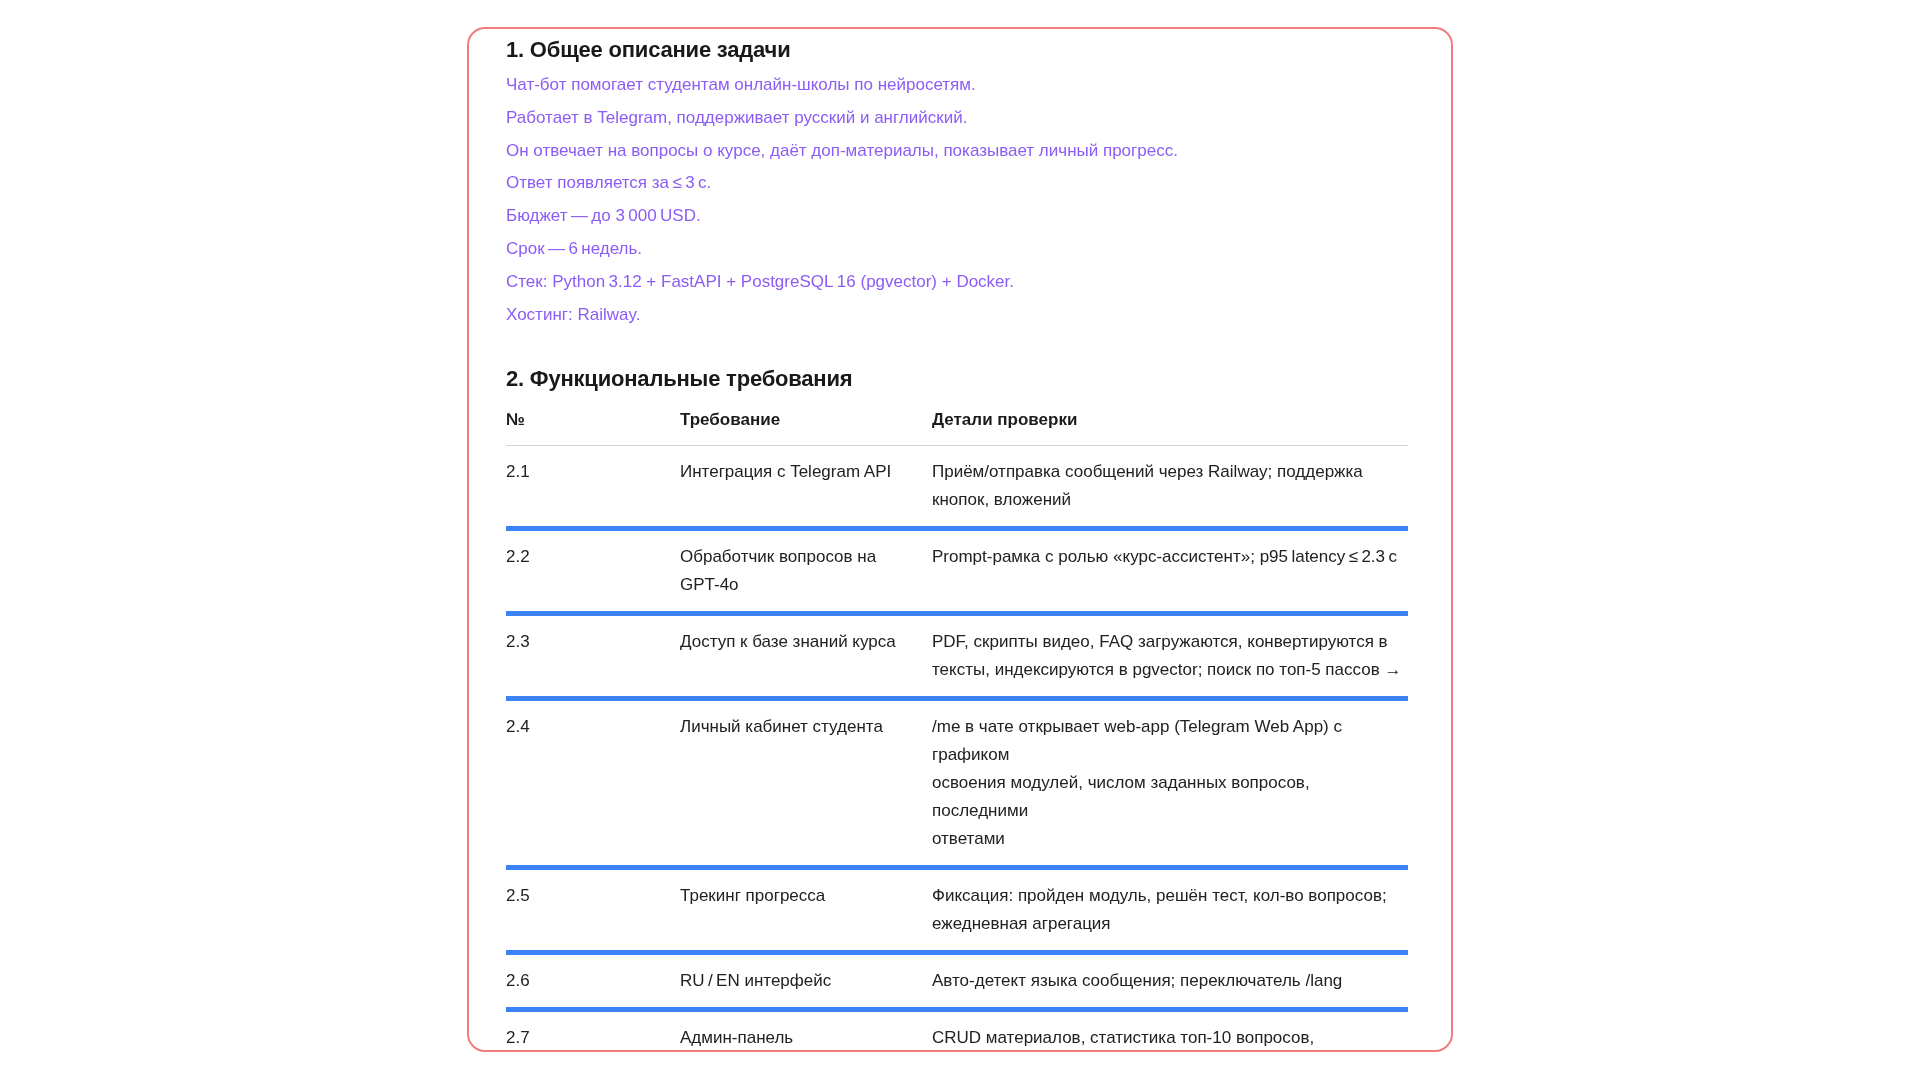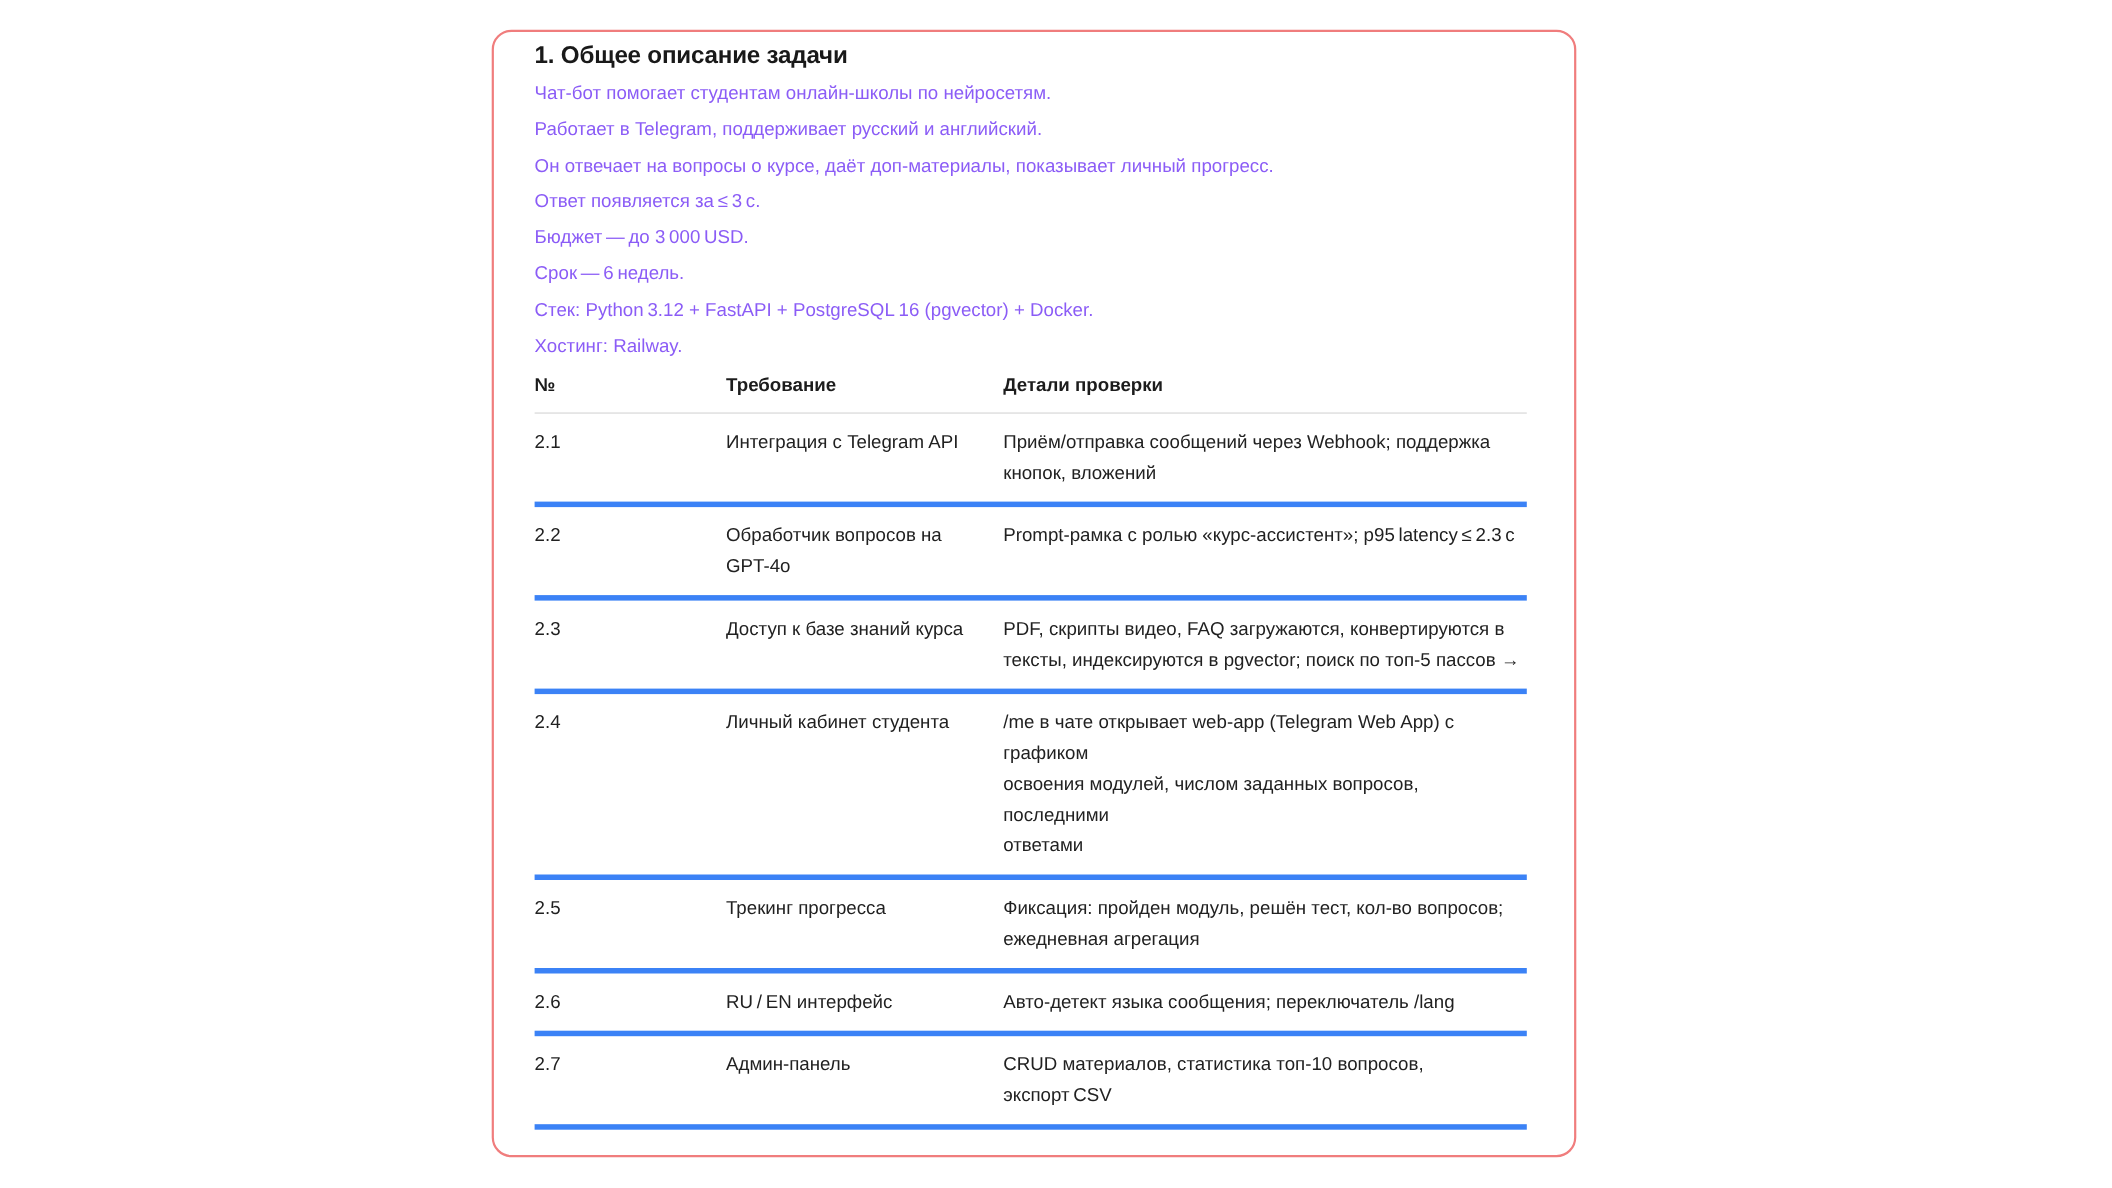--- a/index.html
+++ b/index.html
@@ -5,21 +5,21 @@
   * { margin: 0; padding: 0; box-sizing: border-box; }
   html, body {
     width: 1920px; height: 1080px;
     background: #ffffff;
     font-family: "Liberation Sans", "DejaVu Sans", sans-serif;
     color: #212121;
     -webkit-font-smoothing: antialiased;
   }
   .card {
     position: absolute;
-    left: 447px; top: 27px;
+    left: 467px; top: 27px;
     width: 986px; height: 1025px;
     border: 2px solid #f07d7d;
     border-radius: 18px;
     padding: 6px 42px 0 37px;
     overflow: hidden;
     background: #ffffff;
   }
   .h-section {
     font-size: 22px;
     font-weight: 700;
@@ -61,33 +61,34 @@
     <div class="overview-line">Чат-бот помогает студентам онлайн-школы по нейросетям.</div>
     <div class="overview-line">Работает в Telegram, поддерживает русский и английский.</div>
     <div class="overview-line">Он отвечает на вопросы о курсе, даёт доп-материалы, показывает личный прогресс.</div>
     <div class="overview-line">Ответ появляется за ≤ 3 с.</div>
     <div class="overview-line">Бюджет — до 3 000 USD.</div>
     <div class="overview-line">Срок — 6 недель.</div>
     <div class="overview-line">Стек: Python 3.12 + FastAPI + PostgreSQL 16 (pgvector) + Docker.</div>
     <div class="overview-line">Хостинг: Railway.</div>
   </div>
 
+  <div class="h-section h2">2. Функциональные требования</div>
 
   <div class="req-table">
 
     <div class="trow header">
       <div class="c1">№</div>
       <div class="c2">Требование</div>
       <div class="c3">Детали проверки</div>
     </div>
 
     <div class="trow">
       <div class="c1">2.1</div>
       <div class="c2">Интеграция с Telegram API</div>
-      <div class="c3">Приём/отправка сообщений через Webhook; поддержка
+      <div class="c3">Приём/отправка сообщений через Railway; поддержка
 кнопок, вложений</div>
     </div>
 
     <div class="trow">
       <div class="c1">2.2</div>
       <div class="c2">Обработчик вопросов на
 GPT-4o</div>
       <div class="c3">Prompt-рамка с ролью «курс-ассистент»; p95 latency ≤ 2.3 с</div>
     </div>
 

